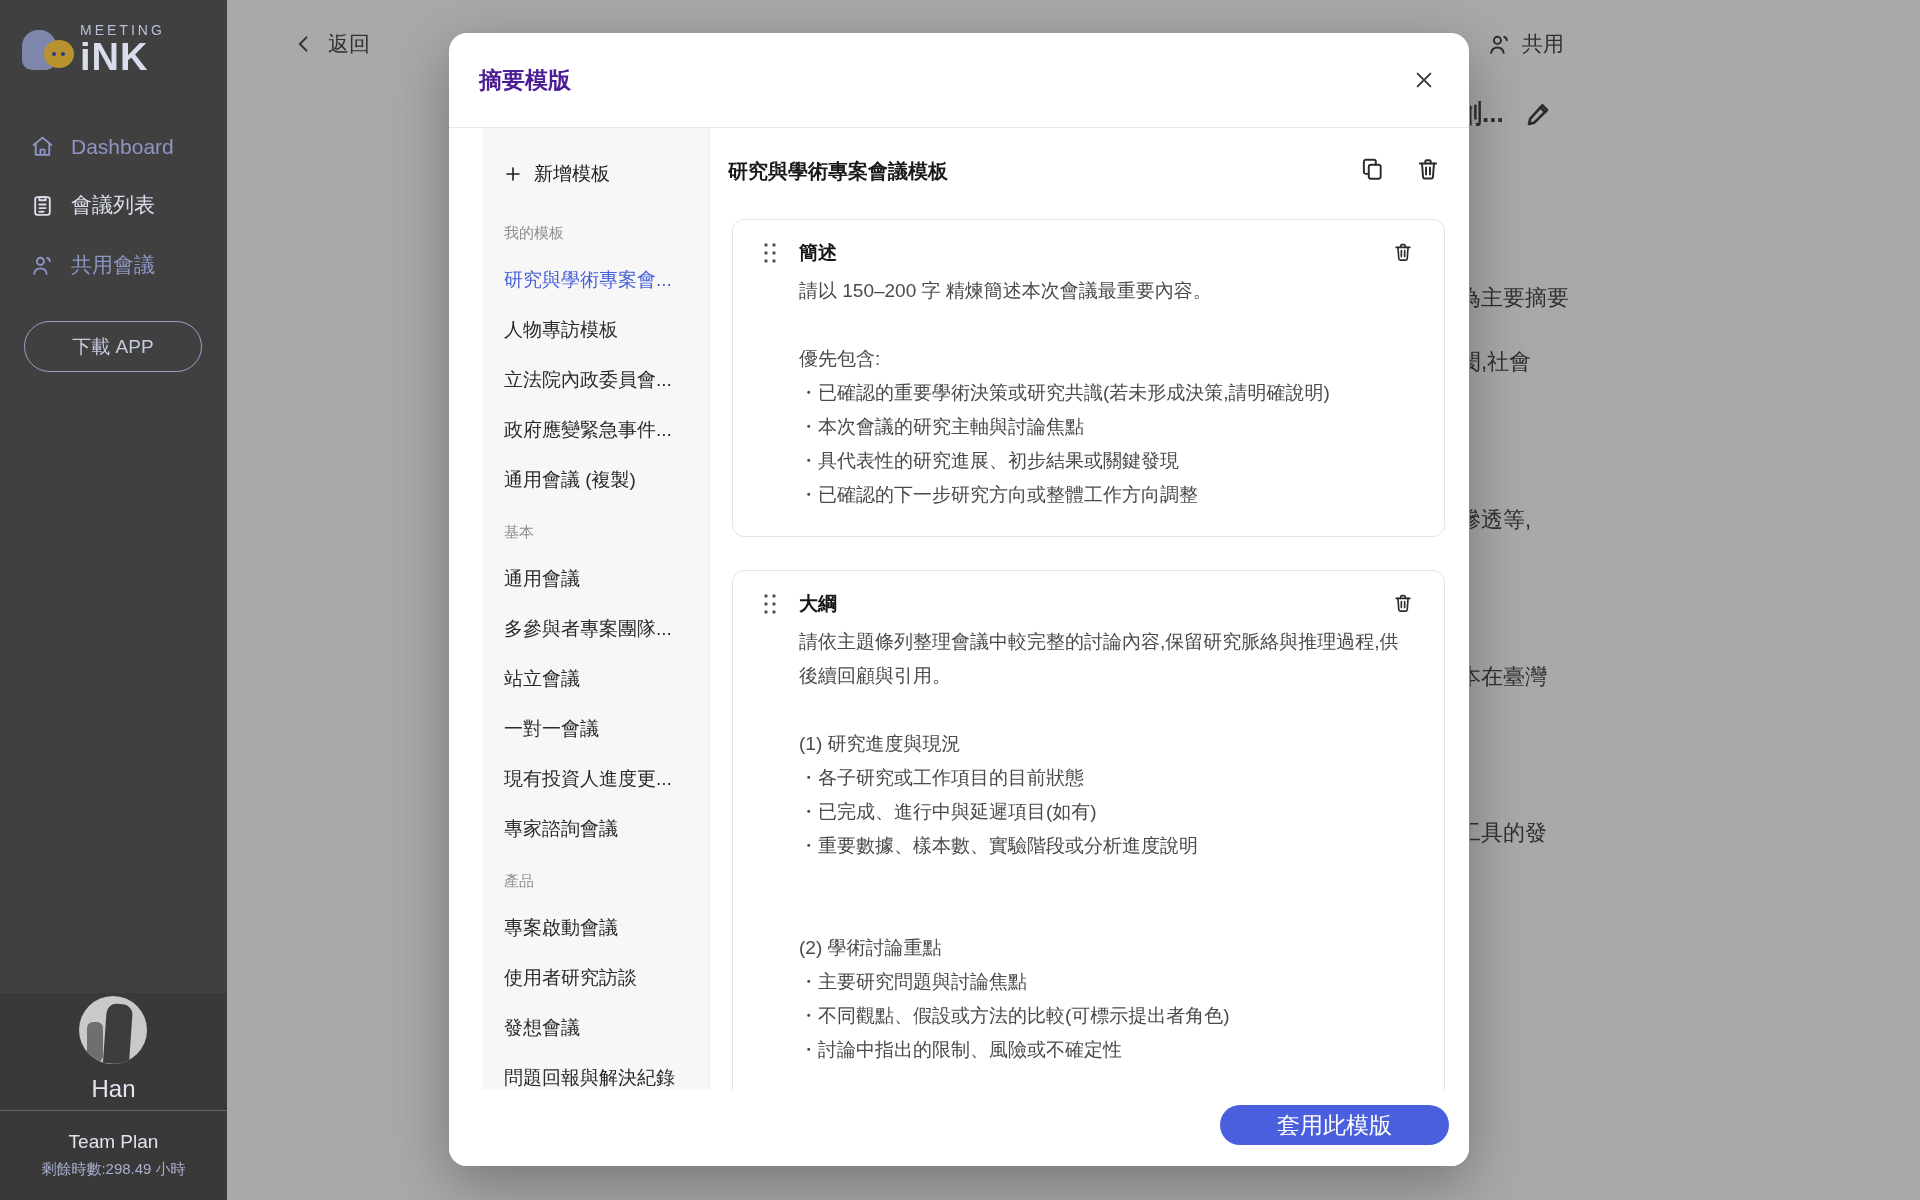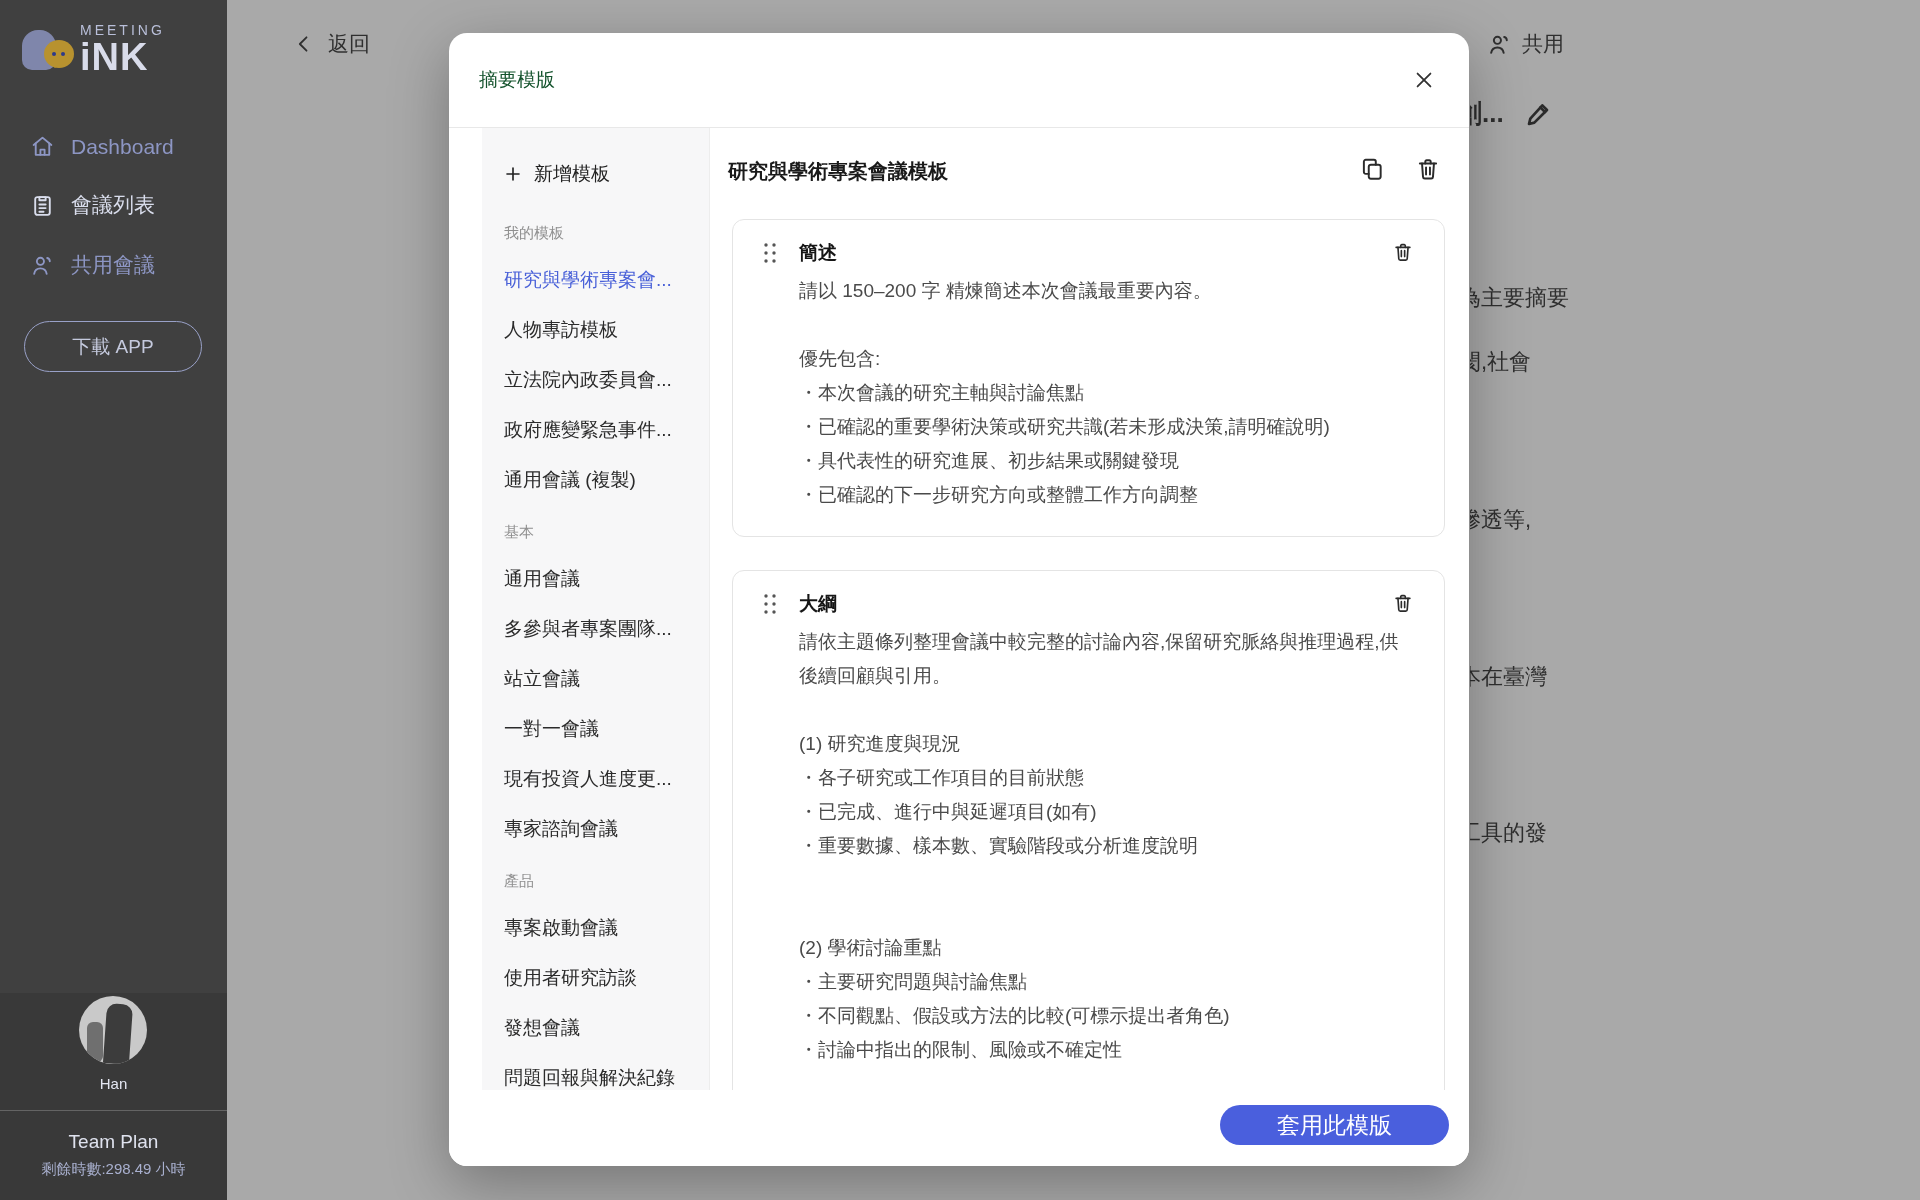--- a/index.html
+++ b/index.html
@@ -31,21 +31,21 @@
     display:flex; align-items:center; justify-content:center; cursor:pointer;
     font-family:inherit; }
   .sidebar-bottom { position:absolute; left:0; bottom:0; width:227px; height:207px;
     background:rgba(0,0,0,0.10); }
   .avatar { position:absolute; left:79px; top:3px; width:68px; height:68px; border-radius:50%;
     background:#c9c9c9; overflow:hidden; }
   .avatar:before { content:""; position:absolute; left:26px; top:8px; width:26px; height:60px;
     background:#3c3c3c; border-radius:10px 10px 0 0; transform:rotate(4deg); }
   .avatar:after { content:""; position:absolute; left:8px; top:26px; width:16px; height:40px;
     background:#6f6f6f; border-radius:6px; }
-  .user-name { position:absolute; top:82px; width:100%; text-align:center; color:#e3e6f1; font-size:15px; }
+  .user-name { position:absolute; top:82px; width:100%; text-align:center; color:#e3e6f1; font-size:24px; }
   .sb-divider { position:absolute; top:117px; left:0; width:100%; height:1px; background:rgba(255,255,255,0.22); }
   .plan-name { position:absolute; top:138px; width:100%; text-align:center; color:#dfe2ee; font-size:19px; }
   .plan-remaining { position:absolute; top:167px; width:100%; text-align:center; color:#a9b0cf; font-size:15px; }
 
   
   .content-bg { position:absolute; left:227px; top:0; width:1693px; height:1200px; background:#a9a9a9; }
   .topbar { position:absolute; left:244px; top:0; width:1376px; height:90px; color:#2f2f2f; }
   .back-btn { position:absolute; left:50px; top:30px; display:flex; align-items:center; gap:14px;
     font-size:21px; color:#2f2f2f; cursor:pointer; }
   .back-btn svg { width:20px; height:20px; }
@@ -59,21 +59,21 @@
   .bg-frag { position:absolute; left:1470px; width:102px; overflow:hidden; white-space:nowrap;
     font-size:22px; color:#2f2f2f; }
   .bg-frag span { margin-left:-11px; display:inline-block; }
 
   
   .modal { position:absolute; left:449px; top:33px; width:1020px; height:1133px;
     background:#ffffff; border-radius:18px; z-index:10;
     box-shadow:0 18px 60px rgba(0,0,0,0.30); display:flex; flex-direction:column; overflow:hidden; }
   .modal-header { height:95px; flex:0 0 95px; border-bottom:1px solid #e8e8e8;
     display:flex; align-items:center; justify-content:space-between; padding:0 30px 0 30px; }
-  .modal-title { font-size:19px; font-weight:400; color:#14532d; }
+  .modal-title { font-size:23px; font-weight:700; color:#4c1d95; }
   .modal-close { width:30px; height:30px; cursor:pointer; display:flex; align-items:center; justify-content:center; }
   .modal-close svg { width:22px; height:22px; }
   .modal-body { flex:1 1 auto; display:flex; min-height:0;margin-left:33px; }
   .left-panel { width:228px; flex:0 0 228px; background:#f7f7f8; border-right:1px solid #ededed;
     padding:26px 14px 0 22px; overflow:hidden; }
   .add-template { display:flex; align-items:center; gap:12px; font-size:19px; color:#222;
     height:40px; cursor:pointer; }
   .add-template svg { width:18px; height:18px; }
   .section-label { margin-top:30px; font-size:15px; color:#8f8f8f; }
   .tpl-item { font-size:19px; color:#2b2b2b; margin-top:24px; white-space:nowrap; overflow:hidden; cursor:pointer; }
@@ -272,22 +272,22 @@
                   <path d="M4.5 7h15"></path>
                   <path d="M9.5 7V5.2A1.2 1.2 0 0 1 10.7 4h2.6a1.2 1.2 0 0 1 1.2 1.2V7"></path>
                   <path d="M6.5 7l.9 12.3A1.6 1.6 0 0 0 9 20.8h6a1.6 1.6 0 0 0 1.6-1.5L17.5 7"></path>
                   <path d="M10.2 10.5v6.5M13.8 10.5v6.5"></path>
                 </svg></span>
             </div>
             <div class="card-body">
               <div class="card-line">請以 150–200 字 精煉簡述本次會議最重要內容。</div>
               <div class="card-line">&nbsp;</div>
               <div class="card-line">優先包含:</div>
+              <div class="card-line">・已確認的重要學術決策或研究共識(若未形成決策,請明確說明)</div>
               <div class="card-line">・本次會議的研究主軸與討論焦點</div>
-              <div class="card-line">・已確認的重要學術決策或研究共識(若未形成決策,請明確說明)</div>
               <div class="card-line">・具代表性的研究進展、初步結果或關鍵發現</div>
               <div class="card-line">・已確認的下一步研究方向或整體工作方向調整</div>
             </div>
           </div>
           <div class="card">
             <div class="card-head">
               <span class="drag"><svg viewBox="0 0 14 22" fill="#555">
                   <circle cx="3" cy="3" r="1.7"></circle>
                   <circle cx="11" cy="3" r="1.7"></circle>
                   <circle cx="3" cy="11" r="1.7"></circle>

